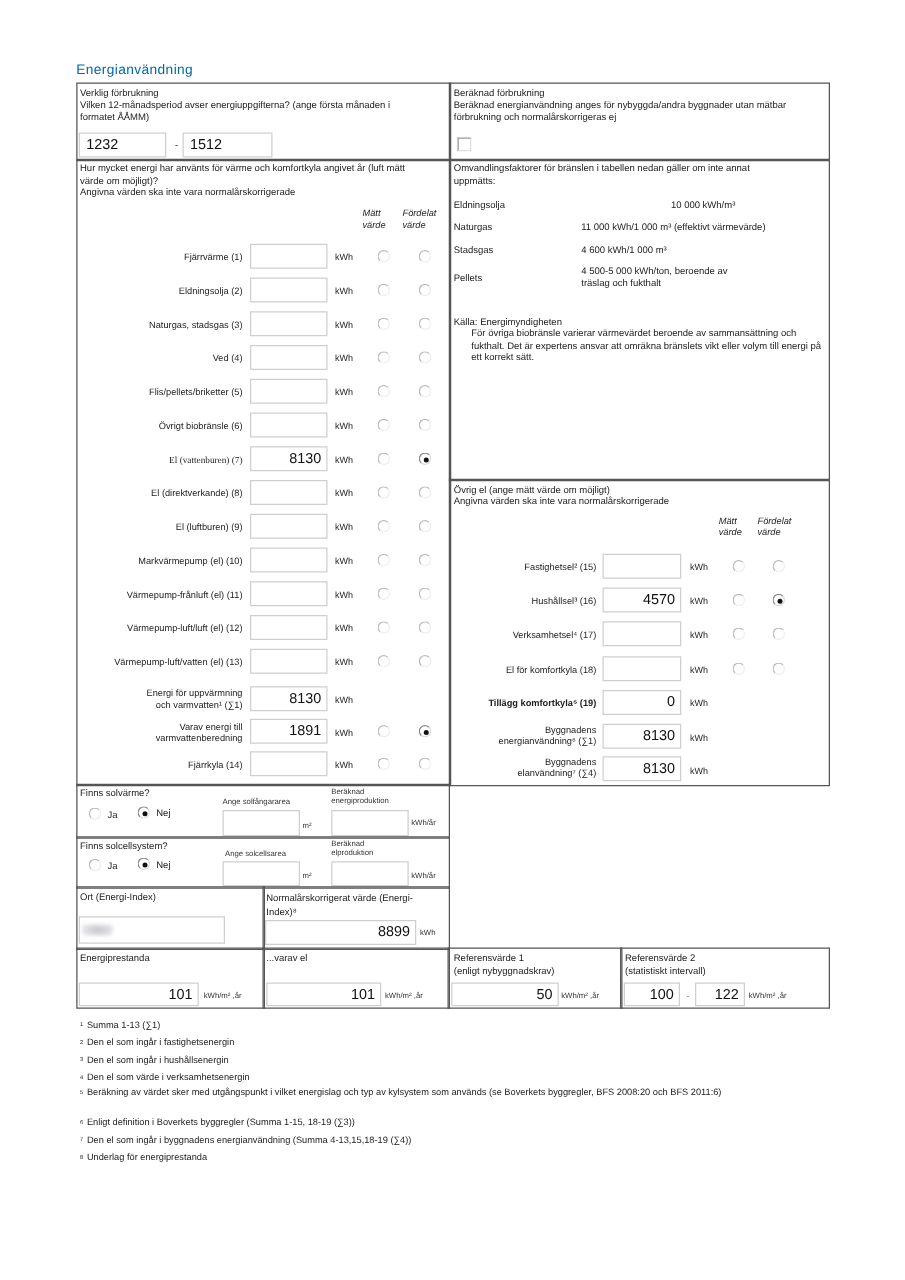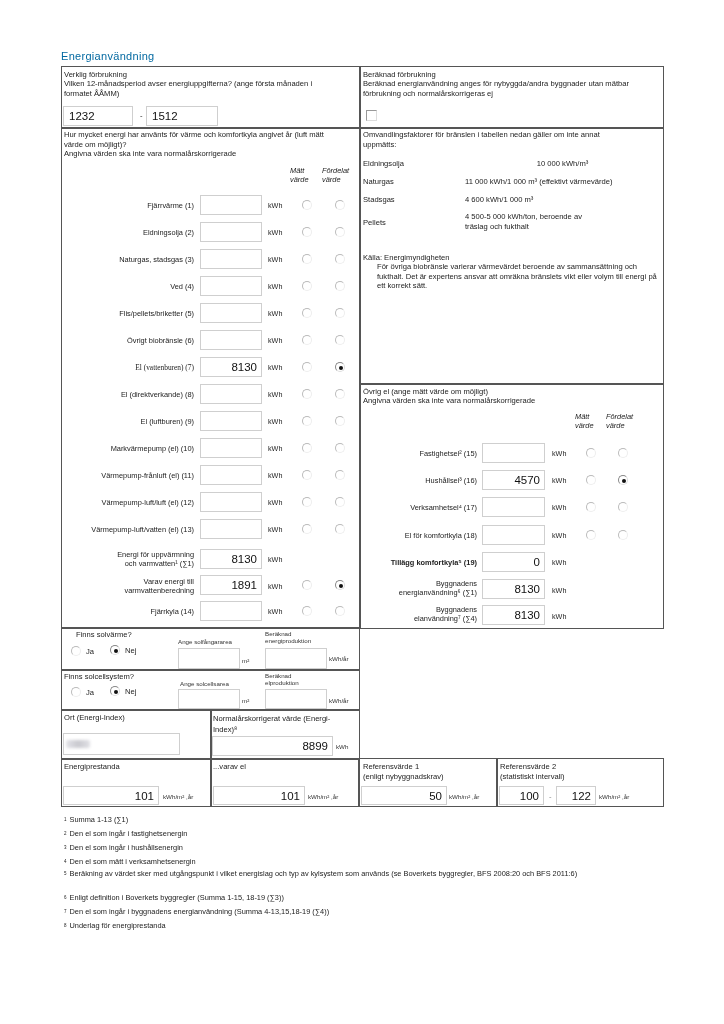--- a/index.html
+++ b/index.html
@@ -204,21 +204,21 @@
 <div class="unit" style="left:552px;top:586px;">kWh</div>
 
 <div class="label" style="left:363px;top:605px;width:114px;">
   <div>Byggnadens</div>
   <div>elanvändning⁷ (∑4)</div>
 </div>
 <div class="field" style="left:482px;top:605px;width:63px;">8130</div>
 <div class="unit" style="left:552px;top:612px;">kWh</div>
 
 <div class="box" style="left:61px;top:627px;width:299px;height:44px;"></div>
-<div class="abs small" style="left:64px;top:630px;margin-left:12px;">Finns solvärme?</div>
+<div class="abs small" style="left:64px;top:630px;">Finns solvärme?</div>
 <div class="radio" style="left:71px;top:646px;"></div>
 <div class="abs small" style="left:86px;top:647px;">Ja</div>
 <div class="radio on" style="left:110px;top:645px;"></div>
 <div class="abs small" style="left:125px;top:646px;">Nej</div>
 <div class="abs tiny" style="left:178px;top:638px;">Ange solfångararea</div>
 <div class="field" style="left:178px;top:648px;width:62px;height:21px;"></div>
 <div class="abs tiny" style="left:242px;top:657px;">m²</div>
 <div class="abs tiny" style="left:265px;top:630px;width:60px;">Beräknad energiproduktion</div>
 <div class="field" style="left:265px;top:648px;width:62px;height:21px;"></div>
 <div class="abs tiny" style="left:329px;top:655px;">kWh/år</div>
@@ -270,18 +270,18 @@
 </div>
 <div class="field" style="left:499px;top:786px;width:45px;height:19px;">100</div>
 <div class="abs small" style="left:549px;top:792px;color:#888;">-</div>
 <div class="field" style="left:556px;top:786px;width:40px;height:19px;">122</div>
 <div class="abs tiny" style="left:599px;top:793px;">kWh/m² ,år</div>
 
 <div id="footnotes">
     <div class="fn" style="top:815px;width:560px;"><sup>1</sup><span>Summa 1-13 (∑1)</span></div>
     <div class="fn" style="top:829px;width:560px;"><sup>2</sup><span>Den el som ingår i fastighetsenergin</span></div>
     <div class="fn" style="top:843px;width:560px;"><sup>3</sup><span>Den el som ingår i hushållsenergin</span></div>
-    <div class="fn" style="top:857px;width:560px;"><sup>4</sup><span>Den el som mätt i verksamhetsenergin</span></div>
+    <div class="fn" style="top:857px;width:560px;"><sup>4</sup><span>Den el som värde i verksamhetsenergin</span></div>
     <div class="fn" style="top:869px;width:560px;"><sup>5</sup><span>Beräkning av värdet sker med utgångspunkt i vilket energislag och typ av kylsystem som används (se Boverkets byggregler, BFS 2008:20 och BFS 2011:6)</span></div>
     <div class="fn" style="top:893px;width:560px;"><sup>6</sup><span>Enligt definition i Boverkets byggregler (Summa 1-15, 18-19 (∑3))</span></div>
     <div class="fn" style="top:907px;width:560px;"><sup>7</sup><span>Den el som ingår i byggnadens energianvändning (Summa 4-13,15,18-19 (∑4))</span></div>
     <div class="fn" style="top:921px;width:560px;"><sup>8</sup><span>Underlag för energiprestanda</span></div>
   </div>
 
 </body></html>

